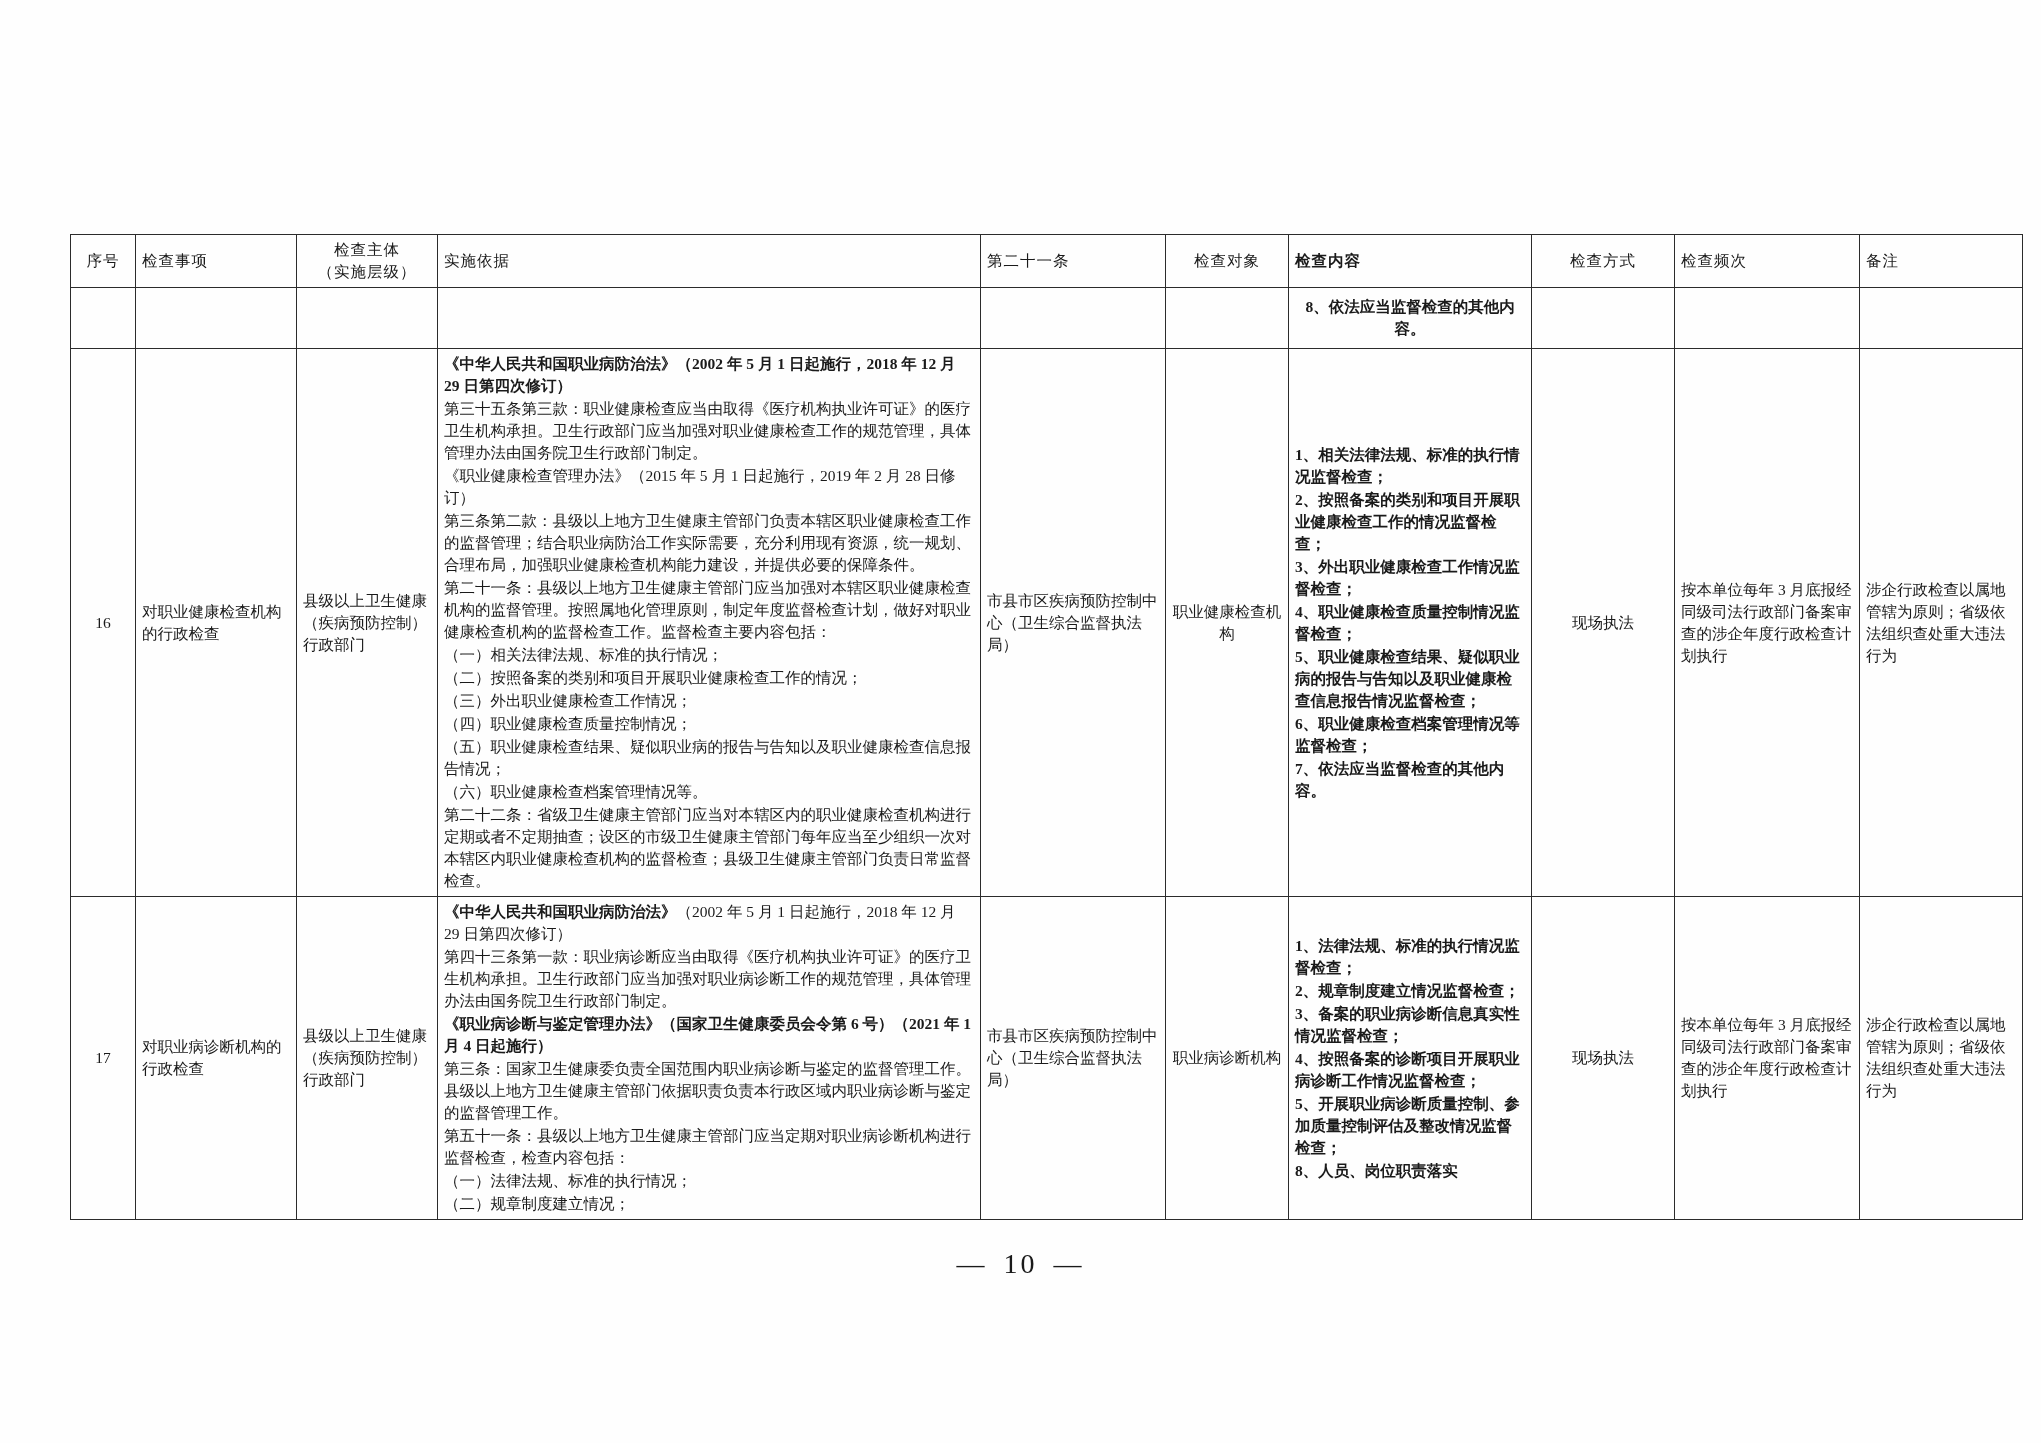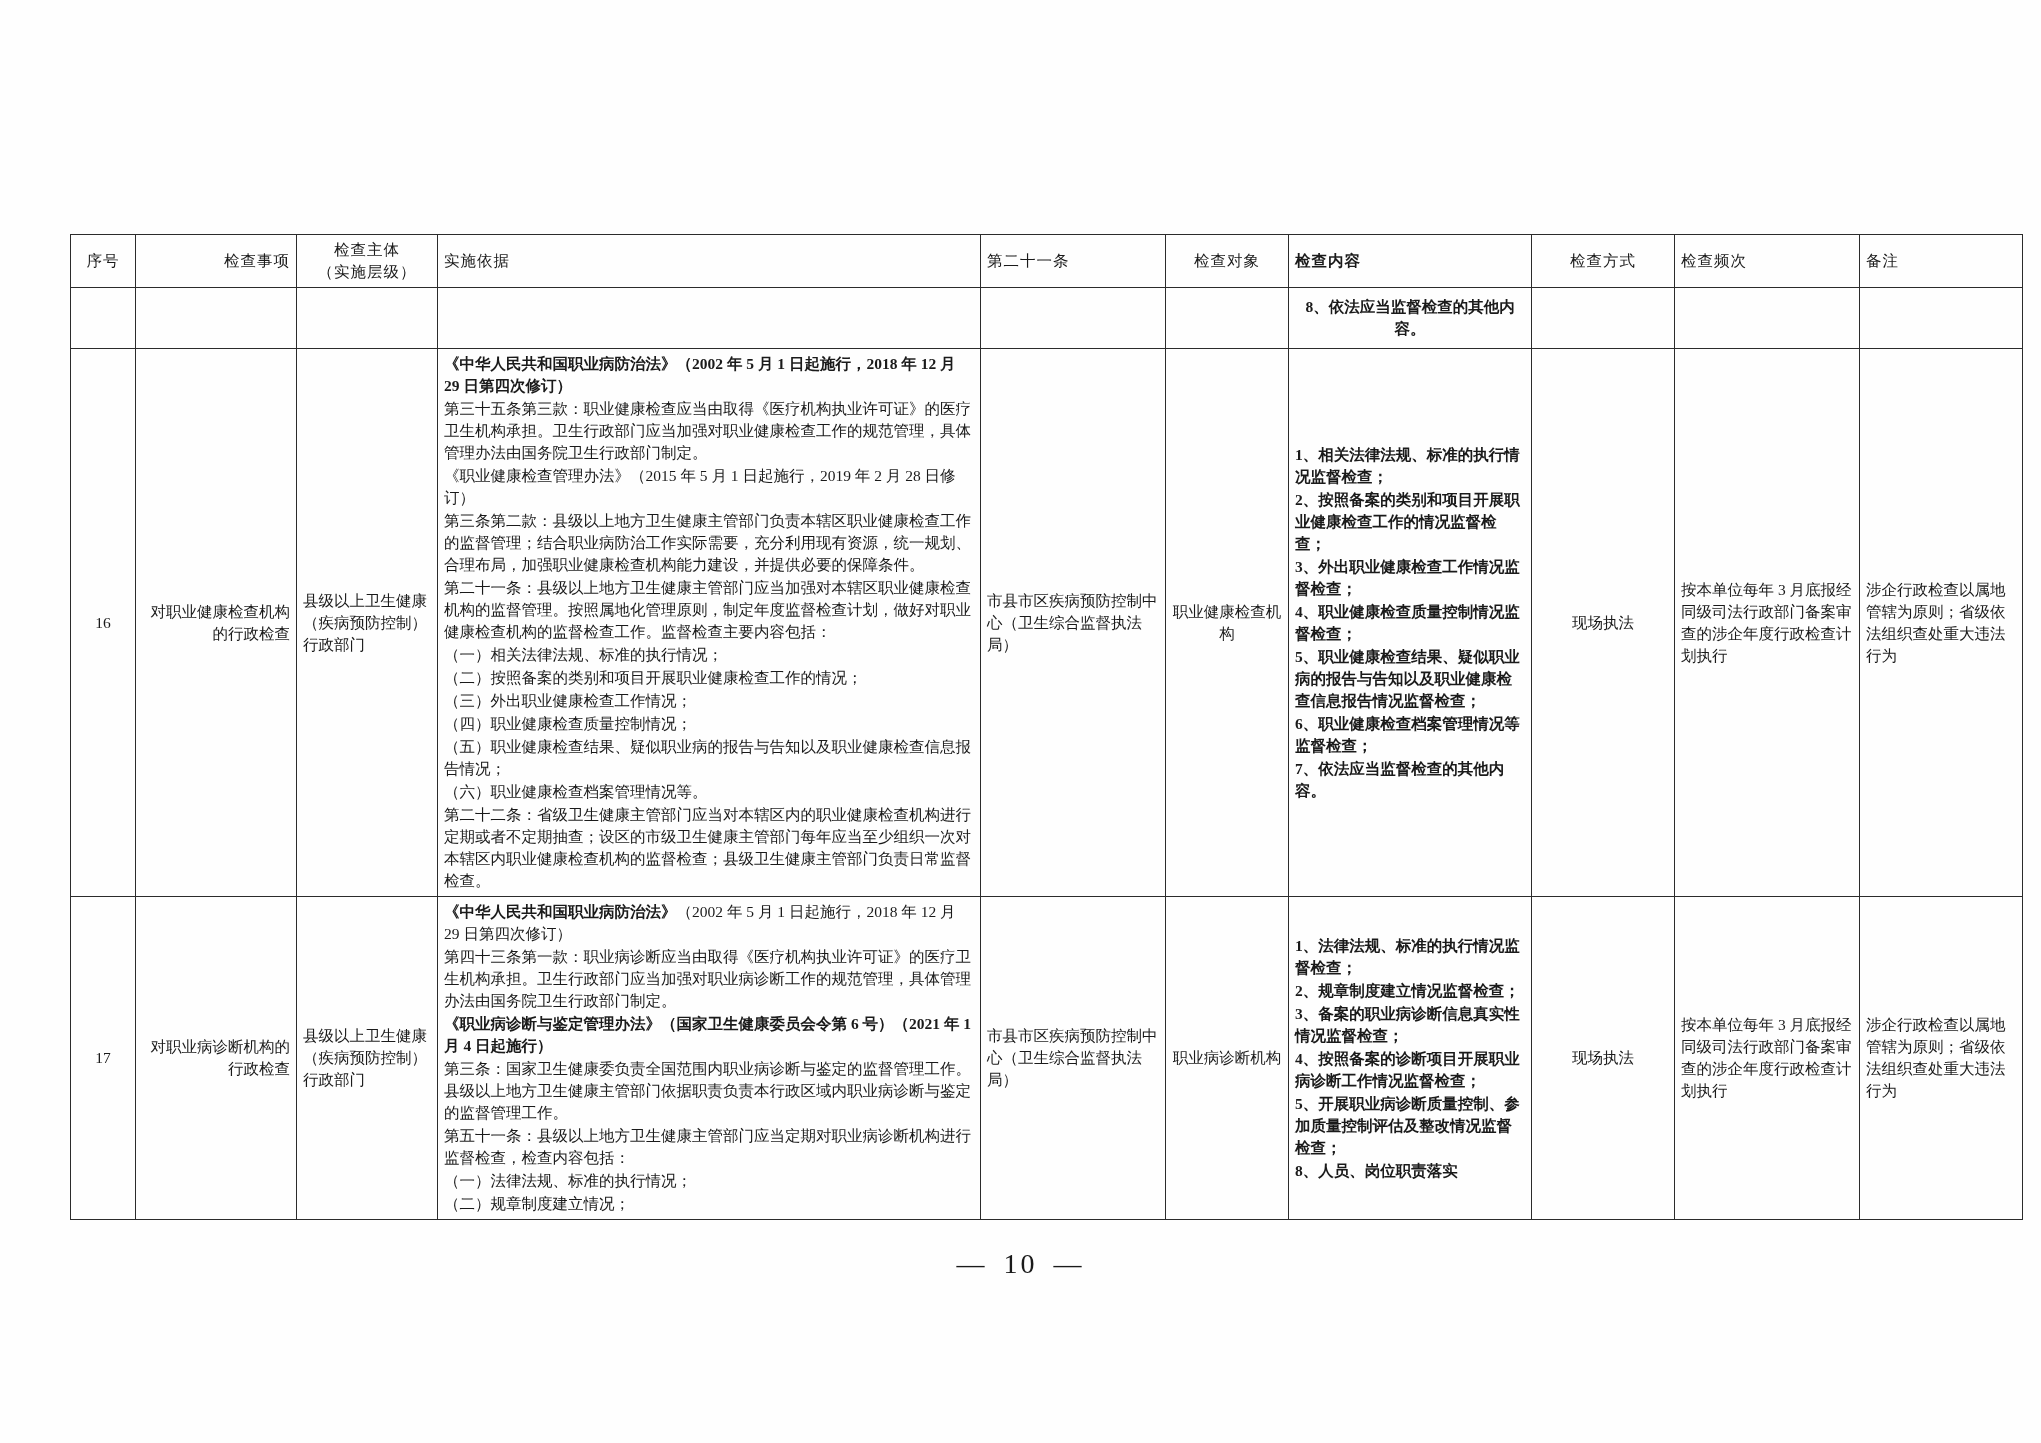--- a/index.html
+++ b/index.html
@@ -38,21 +38,21 @@
     line-height: 1.42;
   }
   thead th {
     text-align: center;
     font-weight: normal;
     font-size: 17px;
     padding: 10px 4px;
     letter-spacing: 1px;
   }
   .c-seq   { width: 52px;  text-align: center; }
-  .c-item  { width: 148px; text-align: right; }
+  .c-item  { width: 148px; text-align: left; }
   .c-subj  { width: 128px; }
   .c-basis { width: 530px; text-align: left; }
   .c-org   { width: 172px; text-align: left; }
   .c-obj   { width: 110px; text-align: center; }
   .c-cont  { width: 230px; text-align: left; font-weight: bold; }
   .c-way   { width: 130px; text-align: center; }
   .c-freq  { width: 172px; text-align: left; }
   .c-note  { width: 150px; text-align: left; }
 
   .cell-top { vertical-align: top; }

